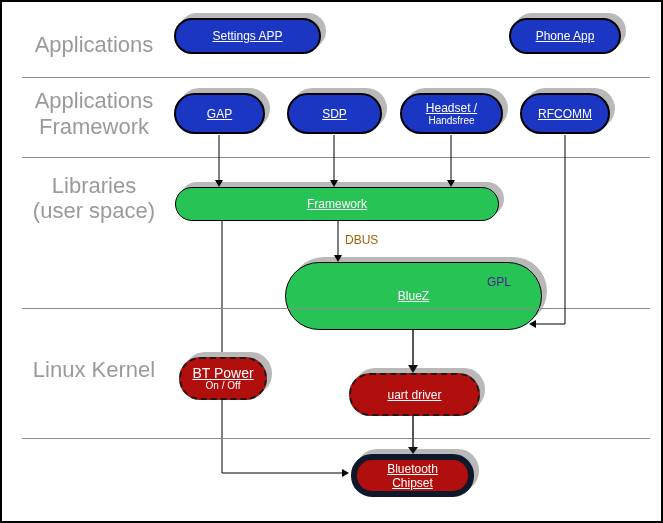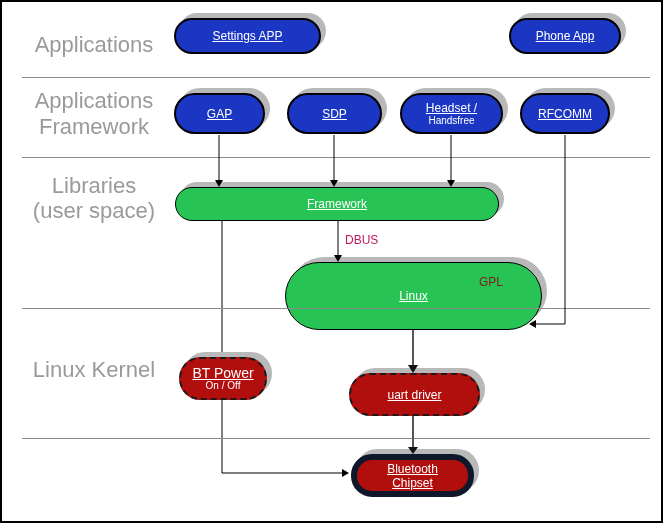--- a/index.html
+++ b/index.html
@@ -24,25 +24,25 @@
     box-shadow:5px -5px 0 var(--shadow,#b9b9b9);
     box-sizing:border-box;
   }
   .pill .label{font-size:12px; line-height:14px; white-space:pre-line;text-decoration:underline;}
   .pill .sublabel{font-size:10px; line-height:12px;text-align:center;}
   .pill.blue{background:var(--node-blue,#1b36c3); border:2px solid #000;}
   .pill.green{background:var(--node-green,#27c455); border:1px solid #000;}
   .pill.red{background:var(--node-red,#b10e0e); border:2px dashed #1a1a1a;}
   .pill.red.solid-border{border:6px solid #0f172a;}
   .badge{
-    position:absolute; top:12px; right:38px;
-    color:#7f1d1d; font-size:12px;text-align:right;
+    position:absolute; top:12px; right:30px;
+    color:#4c1d95; font-size:12px;text-align:right;
   }
   .annotation{
-    position:absolute; color:#be185d; font-size:12px; z-index:5;
+    position:absolute; color:#a16207; font-size:12px; z-index:5;
   }
   svg.connectors{
     position:absolute; left:0; top:0; width:663px; height:523px;
     pointer-events:none;
   }
   svg.under{z-index:1;}
   svg.over{z-index:4;}
 </style>
 </head>
 <body>
@@ -85,21 +85,21 @@
   </div>
   <div class="pill blue" style="left:518px; top:91px; width:90px; height:41px; border-radius:21px;text-align:right;">
     <span class="label">RFCOMM</span>
   </div>
 
   <div class="pill green" style="left:173px; top:185px; width:324px; height:34px; border-radius:17px;">
     <span class="label">Framework</span>
   </div>
   <div class="pill green" style="left:283px; top:260px; width:257px; height:68px; border-radius:34px;">
     <span class="badge">GPL</span>
-    <span class="label">Linux</span>
+    <span class="label">BlueZ</span>
   </div>
 
   <div class="pill red" style="left:177px; top:355px; width:88px; height:43px; border-radius:21px;">
     <span class="label" style="font-size:14px;">BT Power</span>
     <span class="sublabel">On / Off</span>
   </div>
   <div class="pill red" style="left:347px; top:371px; width:131px; height:43px; border-radius:21px;">
     <span class="label">uart driver</span>
   </div>
 

